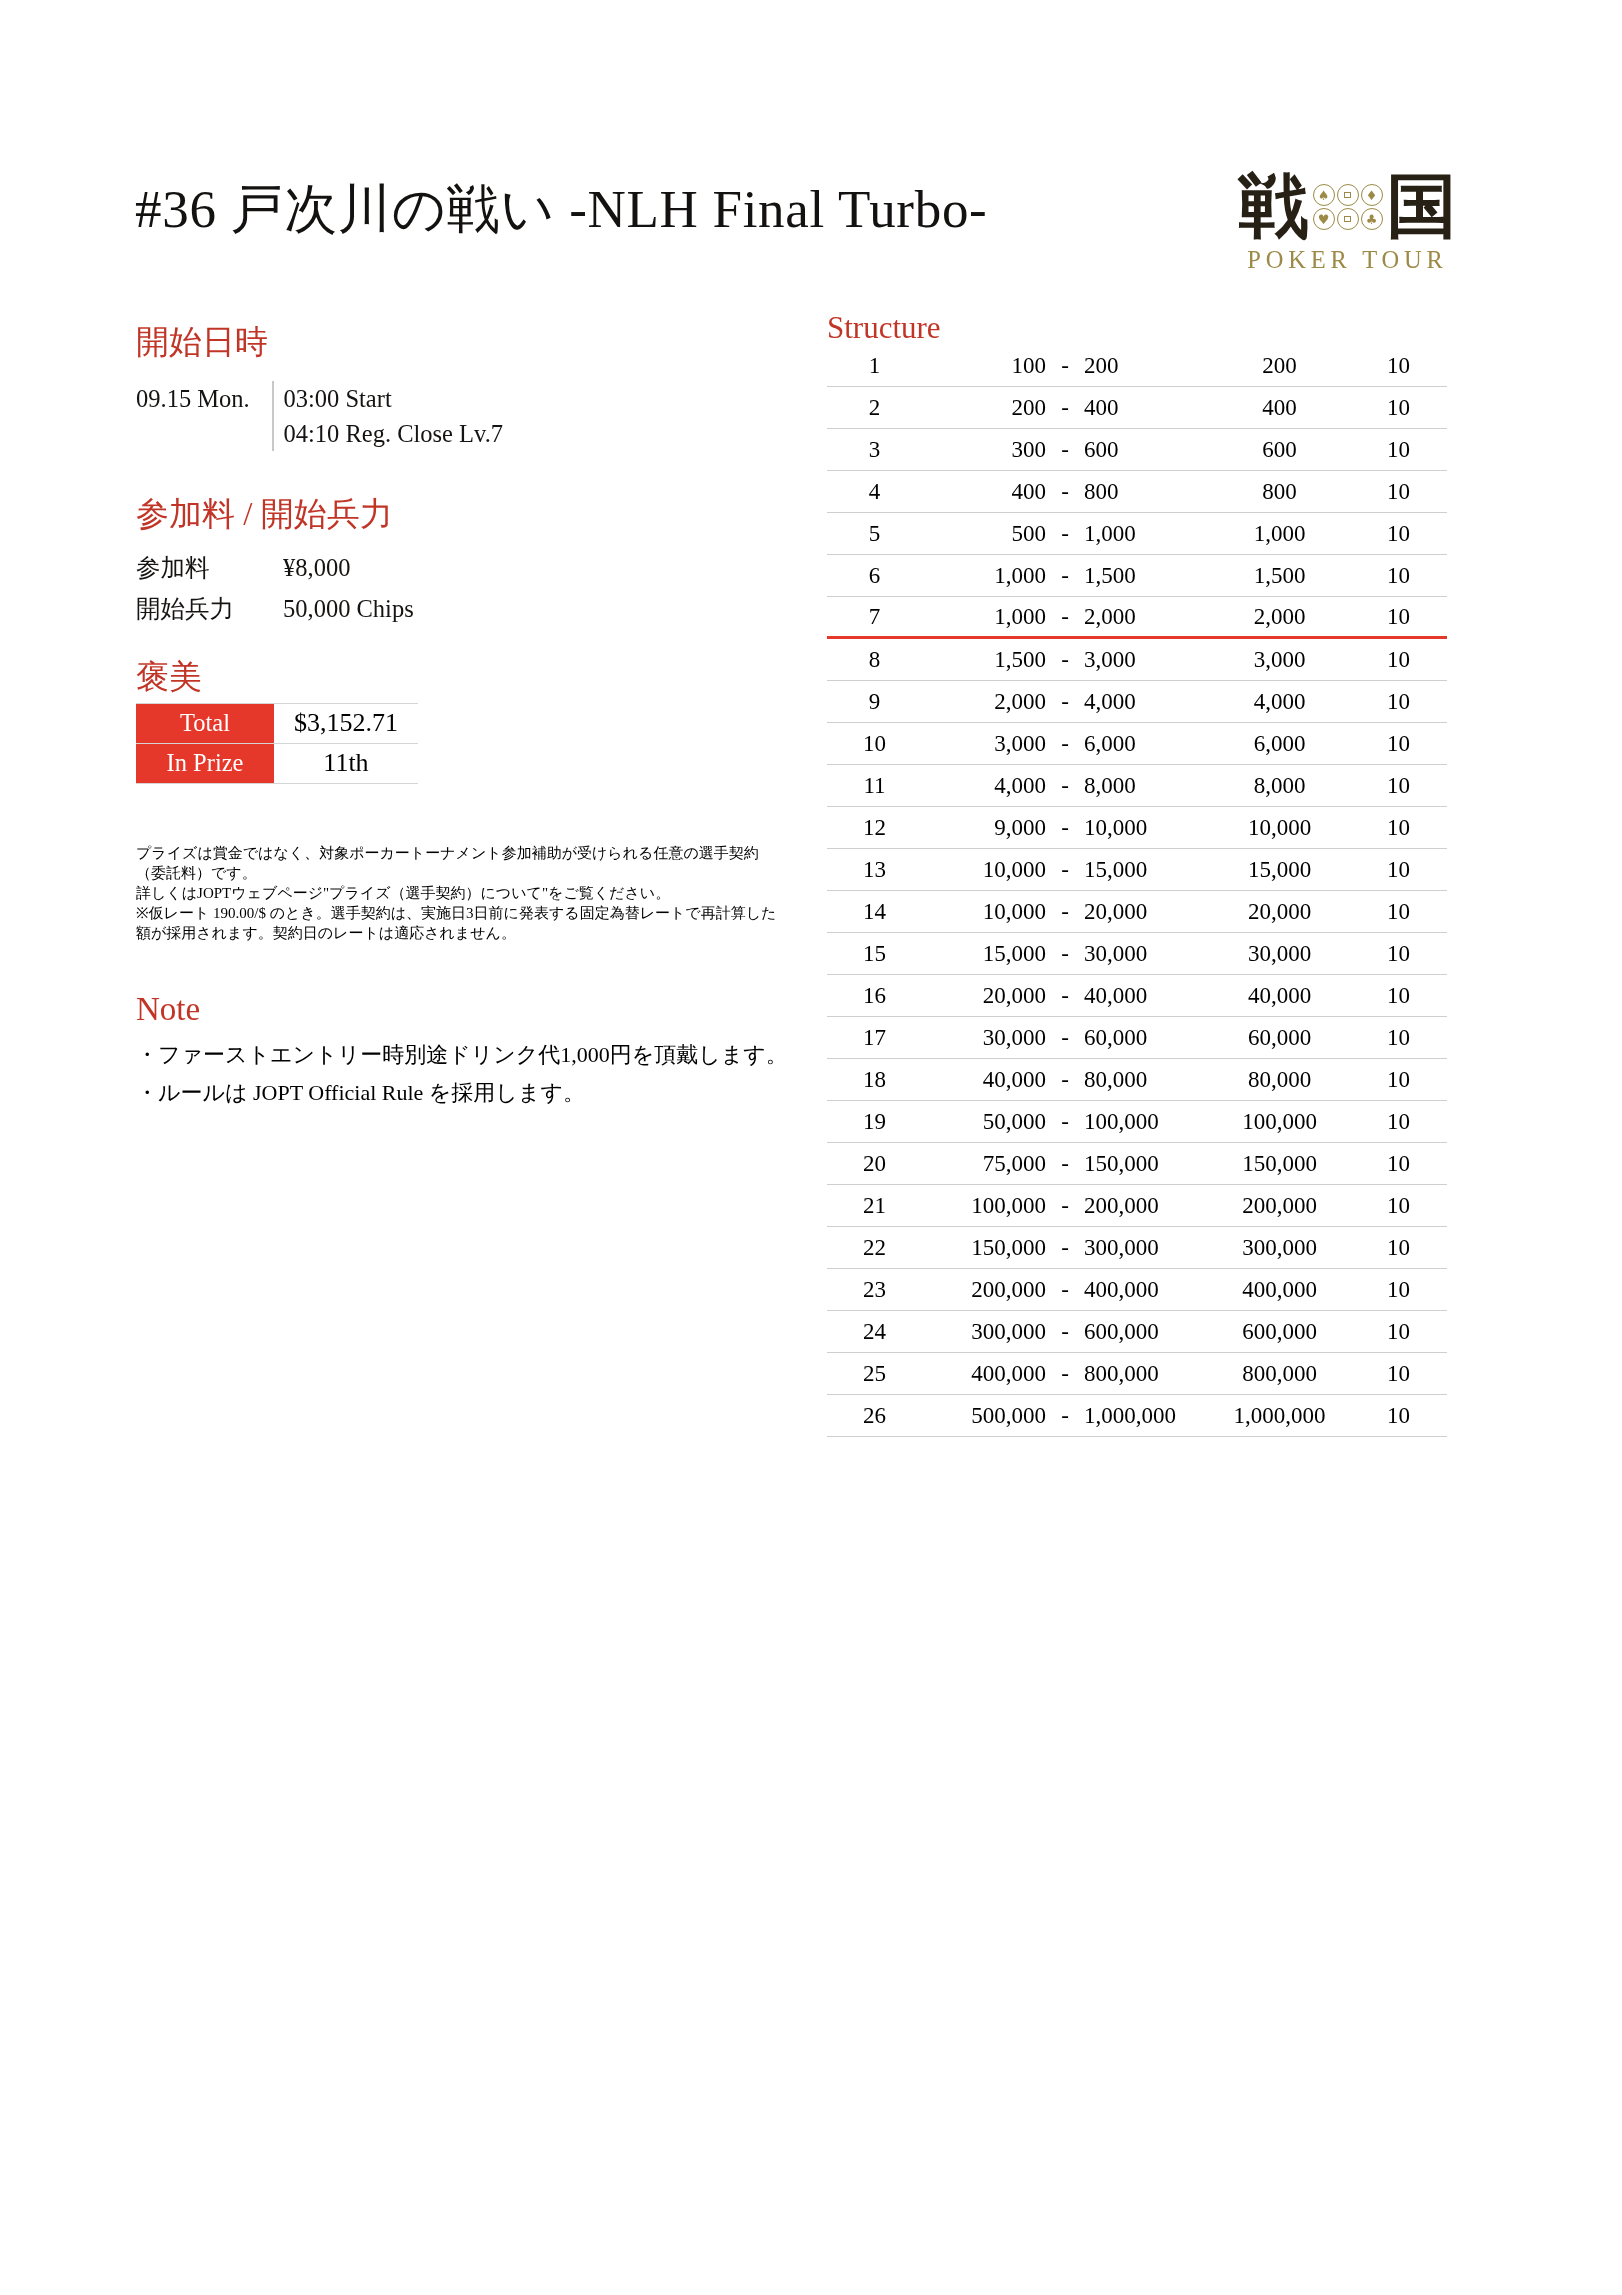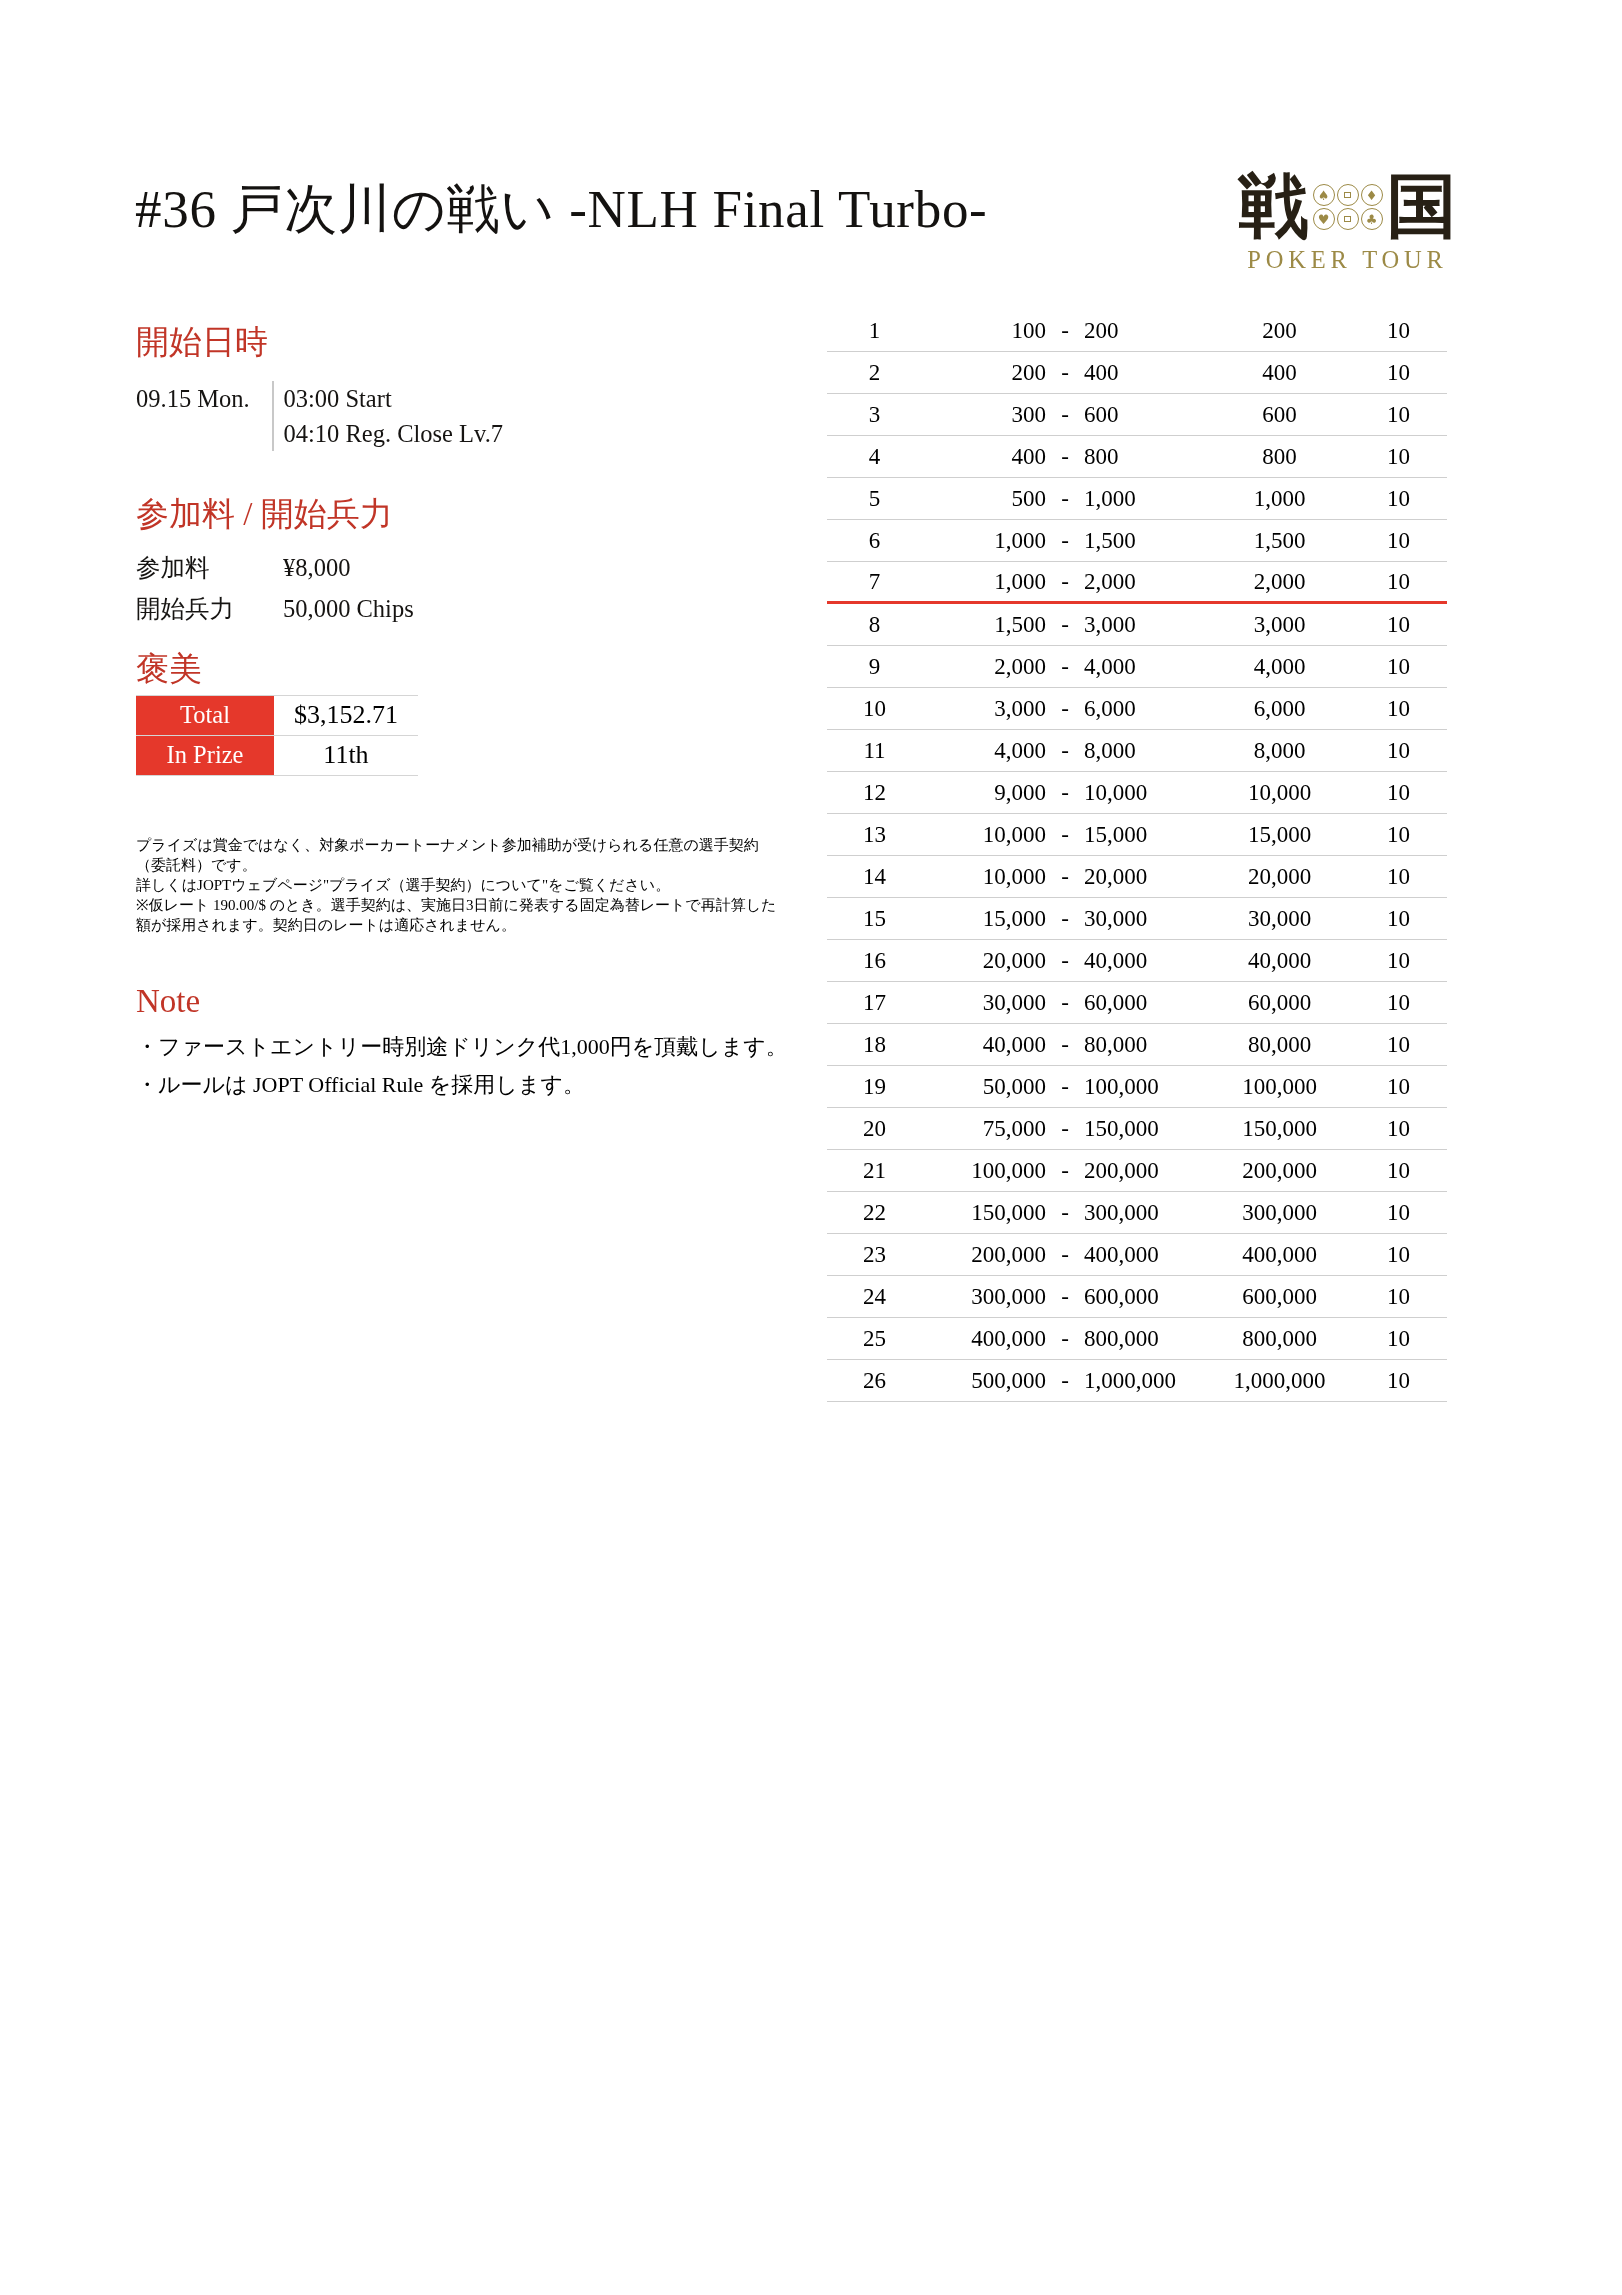--- a/index.html
+++ b/index.html
@@ -44,21 +44,21 @@
   .schedule-row{display:flex;margin-top:20.4px;}
   .schedule-date{width:136px;font-size:24.5px;line-height:35px;}
   .schedule-sep{width:2px;background:#c8c8c8;margin-right:9.5px;}
   .schedule-times{font-size:24.5px;line-height:35px;}
   
   .entry-head{margin-top:45px;}
   .entry-rows{margin-top:13.6px;}
   .entry-row{display:flex;font-size:24.5px;line-height:41px;}
   .entry-row .lbl{width:147px;}
   
-  .prize-head{margin-top:22px;}
+  .prize-head{margin-top:30px;}
   .prize-table{margin-top:6.8px;width:282px;border-top:1.4px solid #d5d5d5;}
   .prize-row{display:grid;grid-template-columns:138px 144px;height:40px;border-bottom:1.4px solid #d5d5d5;}
   .prize-row .plabel{
     background:var(--red-bright);color:#fff;font-size:24.5px;
     display:flex;align-items:center;justify-content:center;
   }
   .prize-row .pvalue{font-size:26px;display:flex;align-items:center;justify-content:center;color:#000;}
   
   .disclaimer{
     margin:59px 0 0 0;font-size:15px;line-height:20px;width:647px;
@@ -154,20 +154,21 @@
 ※仮レート 190.00/$ のとき。選手契約は、実施日3日前に発表する固定為替レートで再計算した額が採用されます。契約日のレートは適応されません。</p>
 
   <h2 class="note-head">Note</h2>
   <div class="note-list" id="note-list">
       <div class="note-item">・ファーストエントリー時別途ドリンク代1,000円を頂戴します。</div>
       <div class="note-item">・ルールは JOPT Official Rule を採用します。</div>
     </div>
 </div>
 
 <div class="right-col">
+  <h2 class="structure-h">Structure</h2>
   <div id="structure-body">
       <div class="trow">
         <div class="level">1</div>
         <div class="sb">100</div>
         <div class="dash">-</div>
         <div class="bb">200</div>
         <div class="ante">200</div>
         <div class="min">10</div>
       </div>
       <div class="trow">

